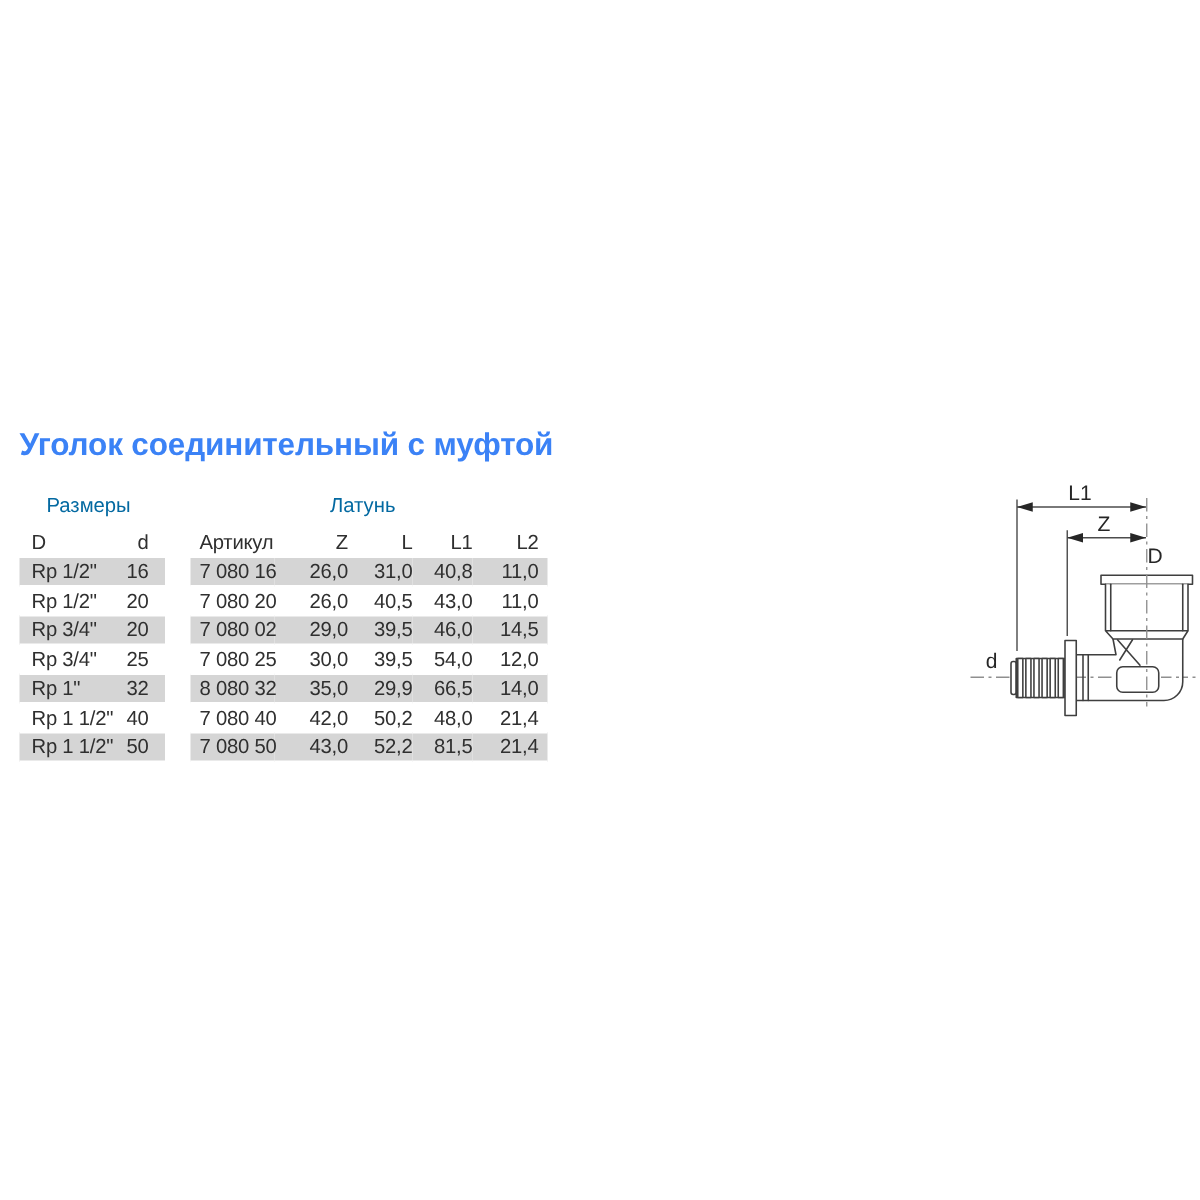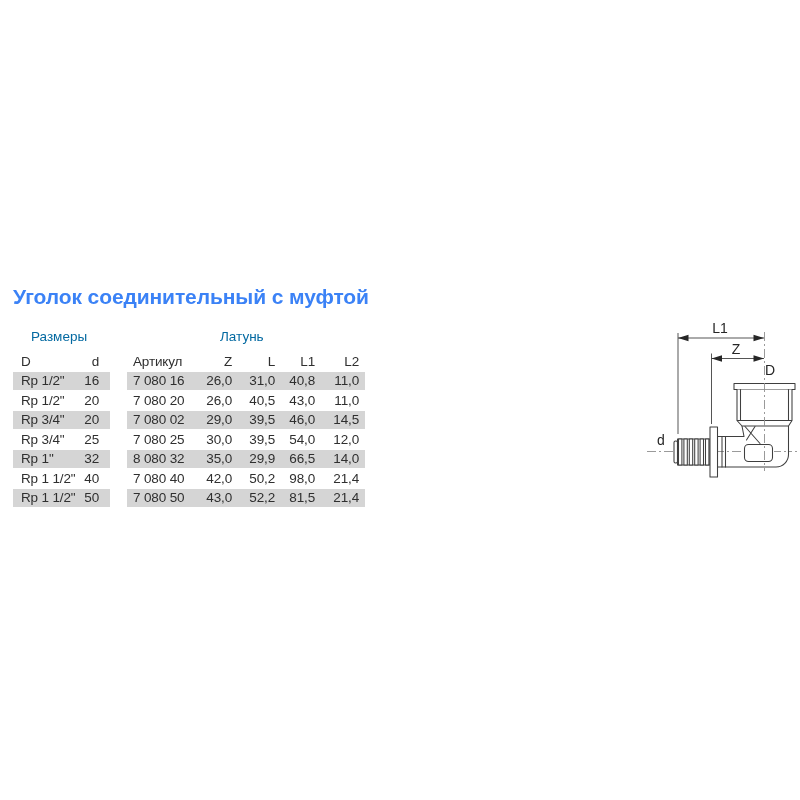--- a/index.html
+++ b/index.html
@@ -124,21 +124,21 @@
           <td class="c5">66,5</td>
           <td class="c6">14,0</td>
         </tr>
         <tr>
           <td class="c0">Rp 1 1/2"</td>
           <td class="c1">40</td>
           <td class="gap"></td>
           <td class="c2">7 080 40</td>
           <td class="c3">42,0</td>
           <td class="c4">50,2</td>
-          <td class="c5">98,0</td>
+          <td class="c5">48,0</td>
           <td class="c6">21,4</td>
         </tr>
         <tr class="shade">
           <td class="c0">Rp 1 1/2"</td>
           <td class="c1">50</td>
           <td class="gap"></td>
           <td class="c2">7 080 50</td>
           <td class="c3">43,0</td>
           <td class="c4">52,2</td>
           <td class="c5">81,5</td>

